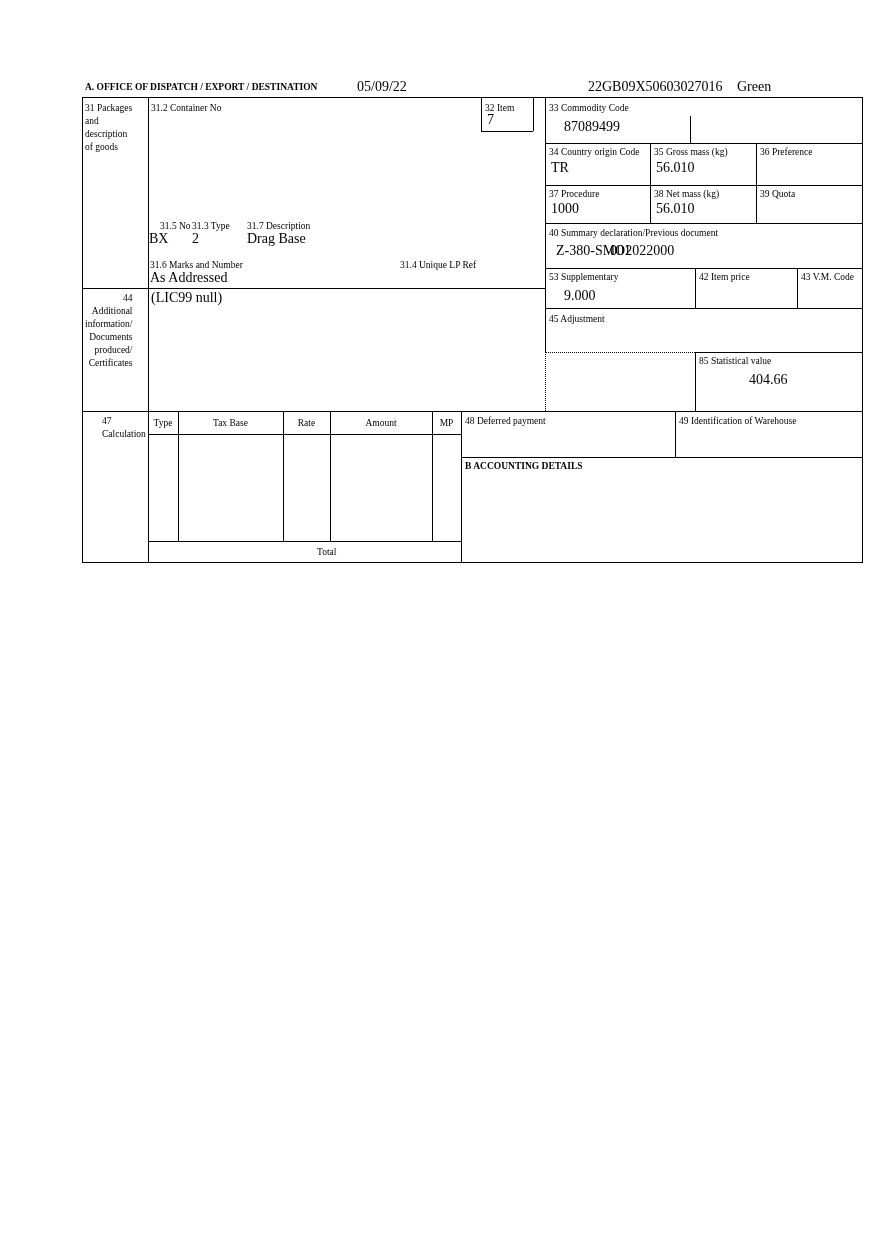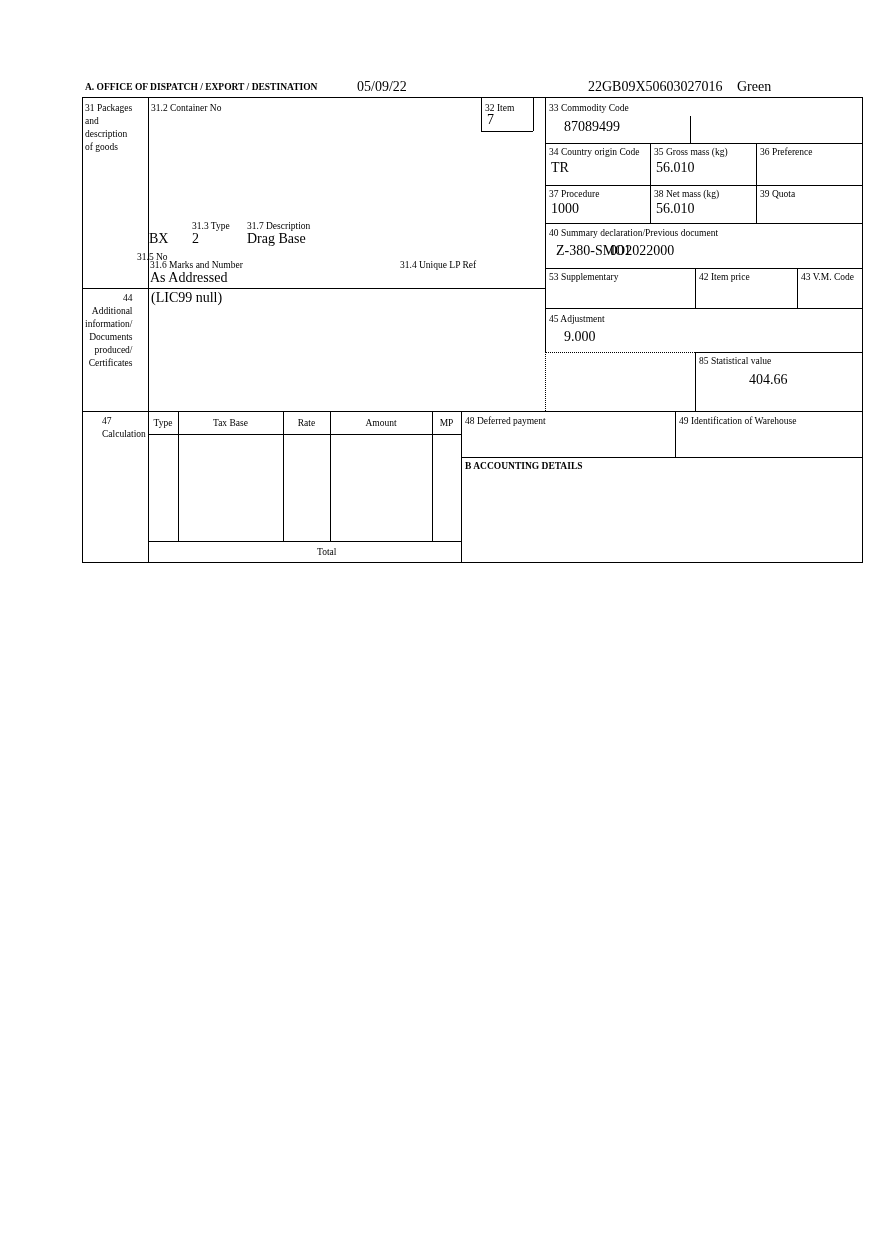--- a/index.html
+++ b/index.html
@@ -68,36 +68,36 @@
   <div class="t val" style="left:551px;top:201px;">1000</div>
   <div class="t val" style="left:610px;top:214px;margin-top:29px;">001</div>
   <div class="t lbl" style="left:654px;top:188px;">38 Net mass (kg)</div>
   <div class="t val" style="left:656px;top:201px;">56.010</div>
   <div class="t lbl" style="left:760px;top:188px;">39 Quota</div>
 
   <div class="hl" style="left:545px;top:268px;width:317px;"></div>
   <div class="t lbl" style="left:549px;top:227px;">40 Summary declaration/Previous document</div>
   <div class="t val" style="left:556px;top:243px;">Z-380-SMO2022000</div>
 
-  <div class="t lbl" style="left:137px;top:220px;margin-top:31px;">31.5 No</div>
+  <div class="t lbl" style="left:160px;top:220px;">31.5 No</div>
   <div class="t lbl" style="left:192px;top:220px;">31.3 Type</div>
   <div class="t lbl" style="left:247px;top:220px;">31.7 Description</div>
   <div class="t val" style="left:149px;top:231px;">BX</div>
   <div class="t val" style="left:192px;top:231px;">2</div>
   <div class="t val" style="left:247px;top:231px;">Drag Base</div>
 
   <div class="t lbl" style="left:150px;top:259px;">31.6 Marks and Number</div>
   <div class="t lbl" style="left:400px;top:259px;">31.4 Unique LP Ref</div>
   <div class="t val" style="left:150px;top:270px;">As Addressed</div>
 
   <div class="hl" style="left:545px;top:308px;width:317px;"></div>
   <div class="vl" style="left:695px;top:268px;height:40px;"></div>
   <div class="vl" style="left:797px;top:268px;height:40px;"></div>
   <div class="t lbl" style="left:549px;top:271px;">53 Supplementary</div>
-  <div class="t val" style="left:564px;top:288px;margin-top:41px;">9.000</div>
+  <div class="t val" style="left:564px;top:288px;">9.000</div>
   <div class="t lbl" style="left:699px;top:271px;">42 Item price</div>
   <div class="t lbl" style="left:801px;top:271px;">43 V.M. Code</div>
 
   <div class="hl" style="left:82px;top:288px;width:463px;"></div>
   <div class="t lbl" style="left:85px;top:292px;text-align:right;">44
 Additional
 information/
 Documents
 produced/
 Certificates</div>

